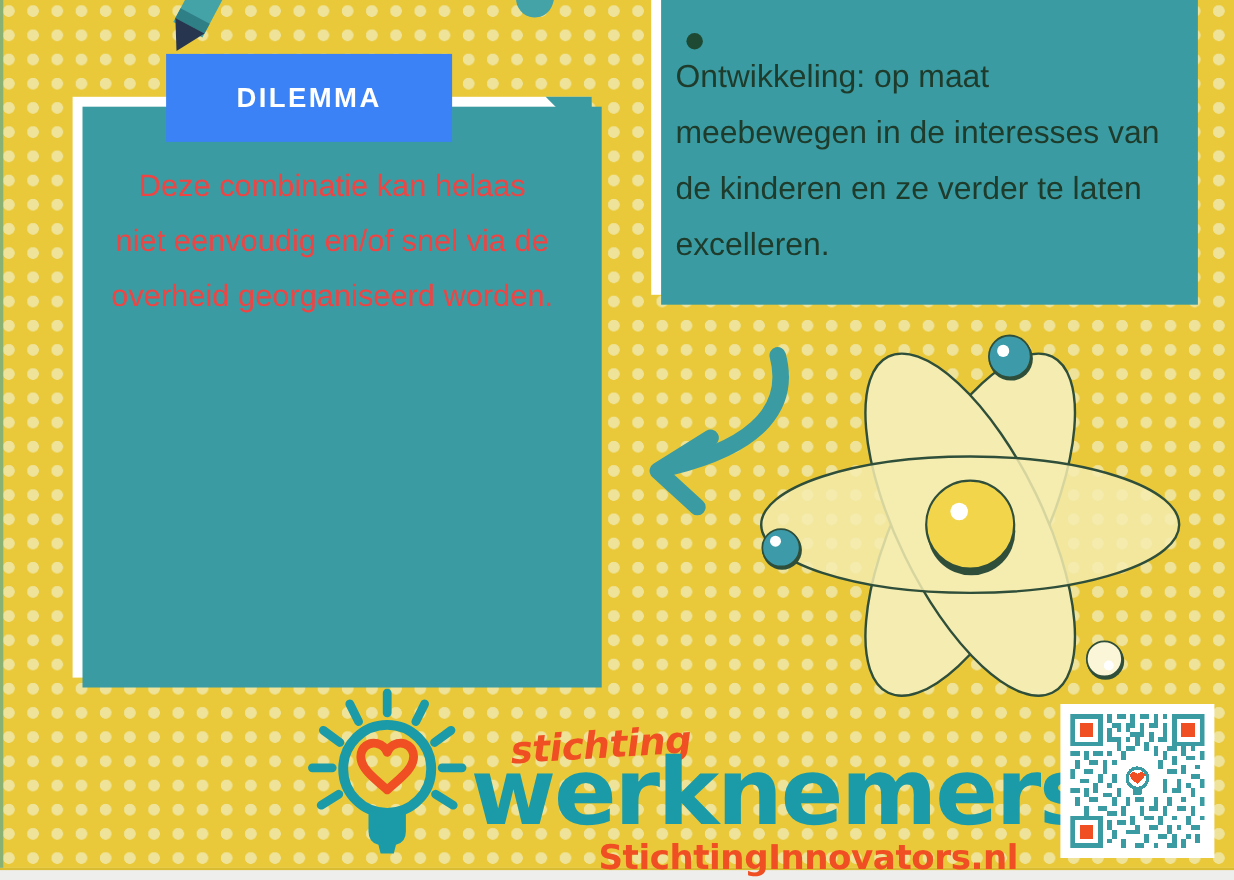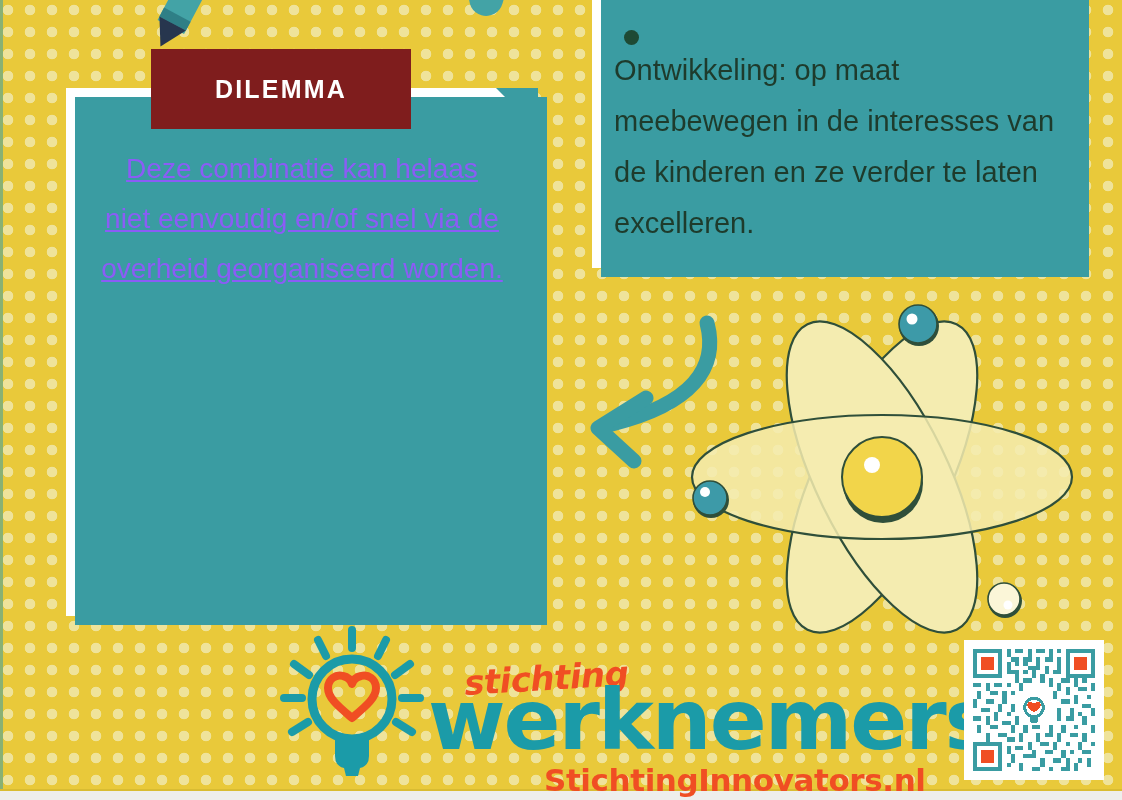--- a/index.html
+++ b/index.html
@@ -108,44 +108,43 @@
     position: absolute;
     right: 0; top: 0;
     width: 0; height: 0;
     border-top: 42px solid #3a9ca2;
     border-left: 42px solid transparent;
   }
   #dilemma-header {
     position: absolute;
     left: 151px; top: 49px;
     width: 260px; height: 80px;
-    background: #7f1d1d;
+    background: #3b82f6;
     display: flex;
     align-items: center;
     justify-content: center;
     z-index: 6;
   }
   #dilemma-header .label {
     color: #ffffff;
     font-size: 25px;
     font-weight: bold;
     letter-spacing: 2.2px;
   }
   .dilemma-body {
     position: absolute;
     left: 0; top: 56px;
     width: 472px;
     padding: 0 34px;
     box-sizing: border-box;
     text-align: center;
-    color: #8b5cf6;
+    color: #ef4444;
     font-size: 28px;
     line-height: 50px;
     font-family: "Liberation Sans", sans-serif;
-    text-decoration: underline;
   }
   .dilemma-body p { margin: 0; }
   .dilemma-body .spacer { height: 50px; }
 
   
   #bullet-card {
     left: 592px; top: -72px;
     width: 488px; height: 340px;
     z-index: 4;
   }

